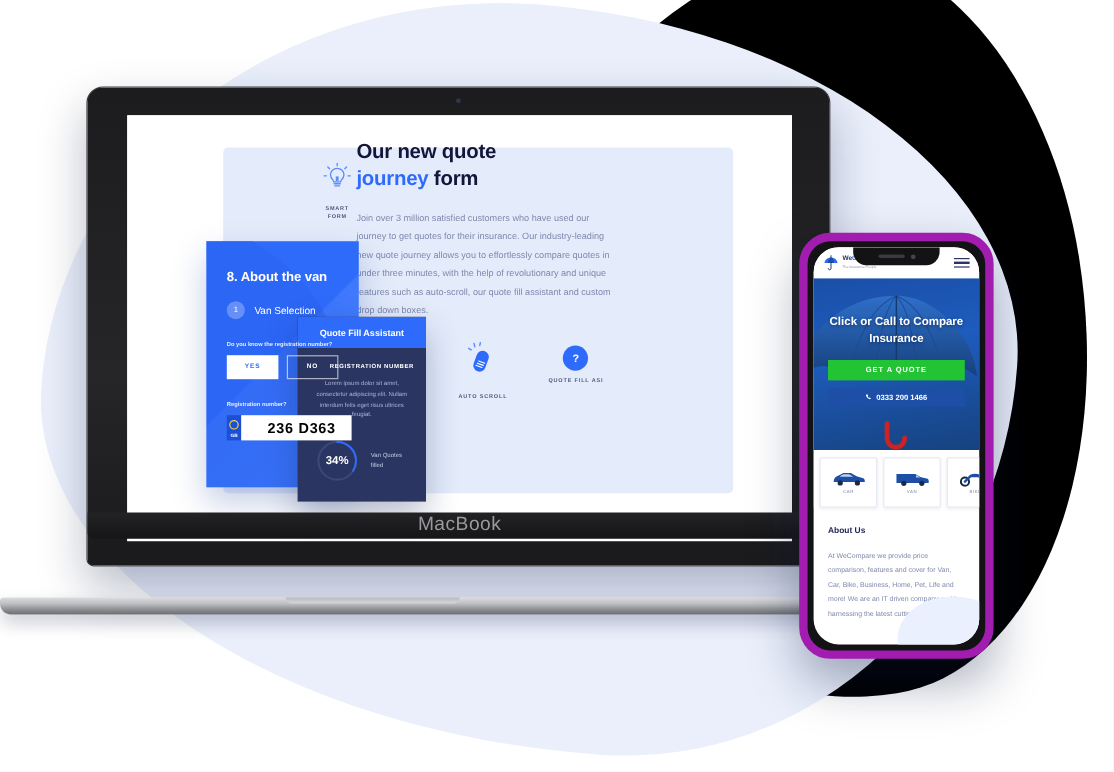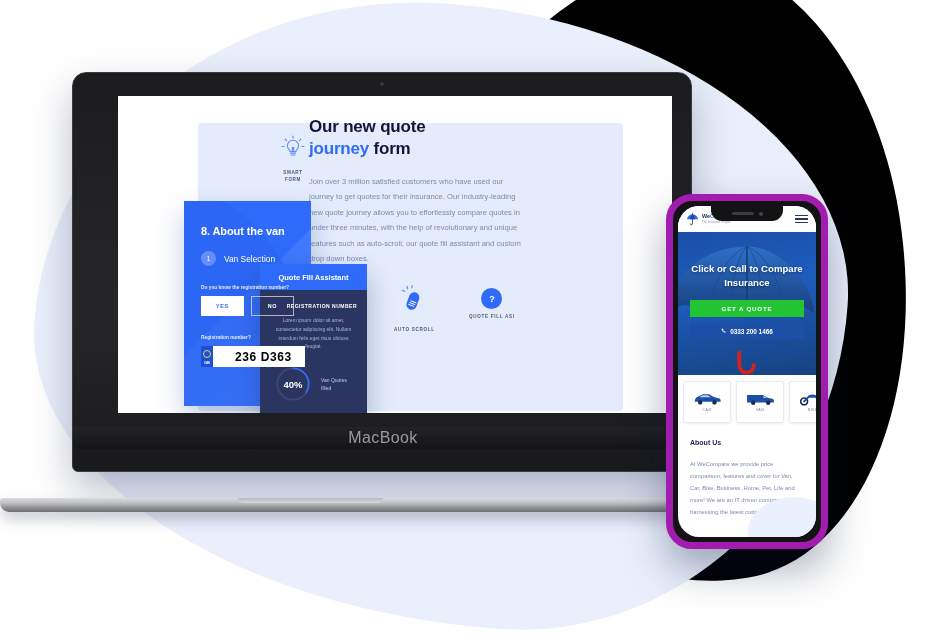--- a/index.html
+++ b/index.html
@@ -35,22 +35,22 @@
     border-radius:14px 14px 6px 6px;
     box-shadow:0 18px 40px rgba(10,20,60,.28);
     border:1px solid #3a3a3c;
     box-sizing:border-box;
   }
   .mb-camera{
     position:absolute;left:50%;top:9px;margin-left:-2px;width:4px;height:4px;
     border-radius:50%;background:#2e3650;
   }
   .mb-screen{
-    position:absolute;left:33px;top:23px;width:554px;height:317px;
-    background:#ffffff;overflow:hidden;margin-left:12px;
+    position:absolute;left:33px;top:23px;width:554px;height:355px;
+    background:#ffffff;overflow:hidden;
   }
   .mb-chin{
     position:absolute;left:0;bottom:22px;width:620px;height:22px;
     background:linear-gradient(180deg,#232325 0%,#151517 100%);
     display:flex;align-items:center;justify-content:center;
     border-radius:0 0 5px 5px;
   }
   .mb-chin-label{
     color:#9a9a9e;font-size:16px;letter-spacing:.4px;
   }
@@ -365,21 +365,21 @@
             <div class="dc-head">Quote Fill Assistant</div>
             <div class="dc-body">
               <div class="dc-sub">REGISTRATION NUMBER</div>
               <div class="dc-lorem">Lorem ipsum dolor sit amet, consectetur adipiscing elit. Nullam interdum felis eget risus ultrices feugiat.</div>
               <div class="dc-stat">
                 <div class="donut">
                   <svg width="38" height="38" viewBox="0 0 40 40">
                     <circle cx="20" cy="20" r="16.5" fill="none" stroke="#3c4878" stroke-width="1.8"></circle>
                     <circle cx="20" cy="20" r="16.5" fill="none" stroke="#2f6bfb" stroke-width="1.8" stroke-linecap="round" stroke-dasharray="35 69" transform="rotate(-90 20 20)"></circle>
                   </svg>
-                  <div class="pct">40%</div>
+                  <div class="pct">34%</div>
                 </div>
                 <div class="dc-stat-label">
                   <div>Van Quotes</div>
                   <div>filled</div>
                 </div>
               </div>
             </div>
           </div>
 
         </div>

